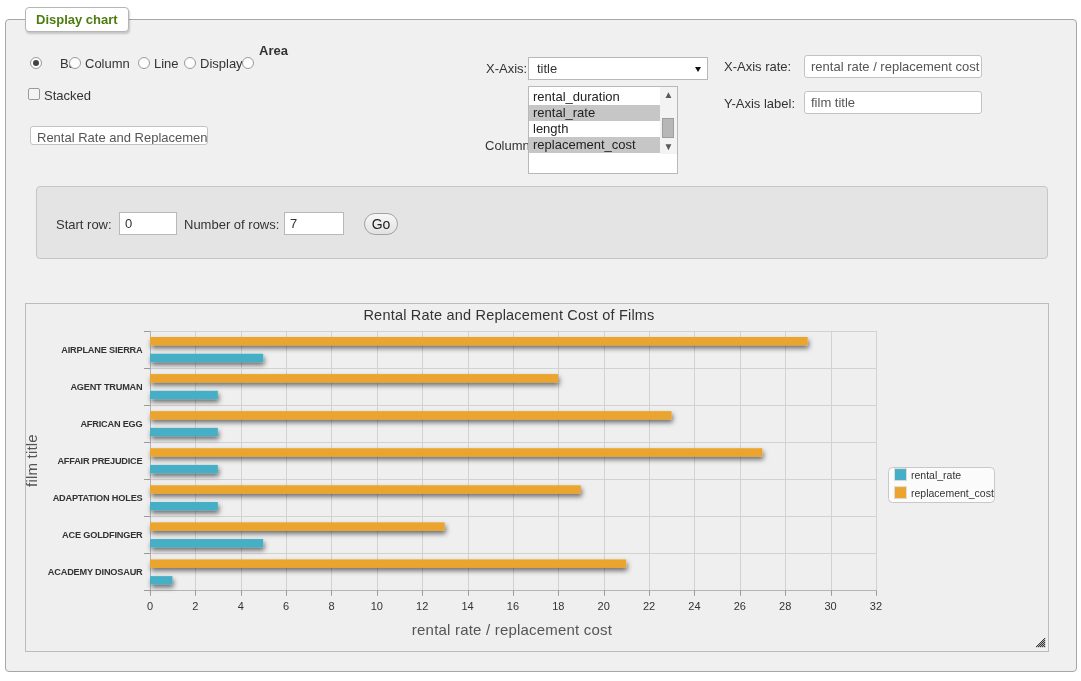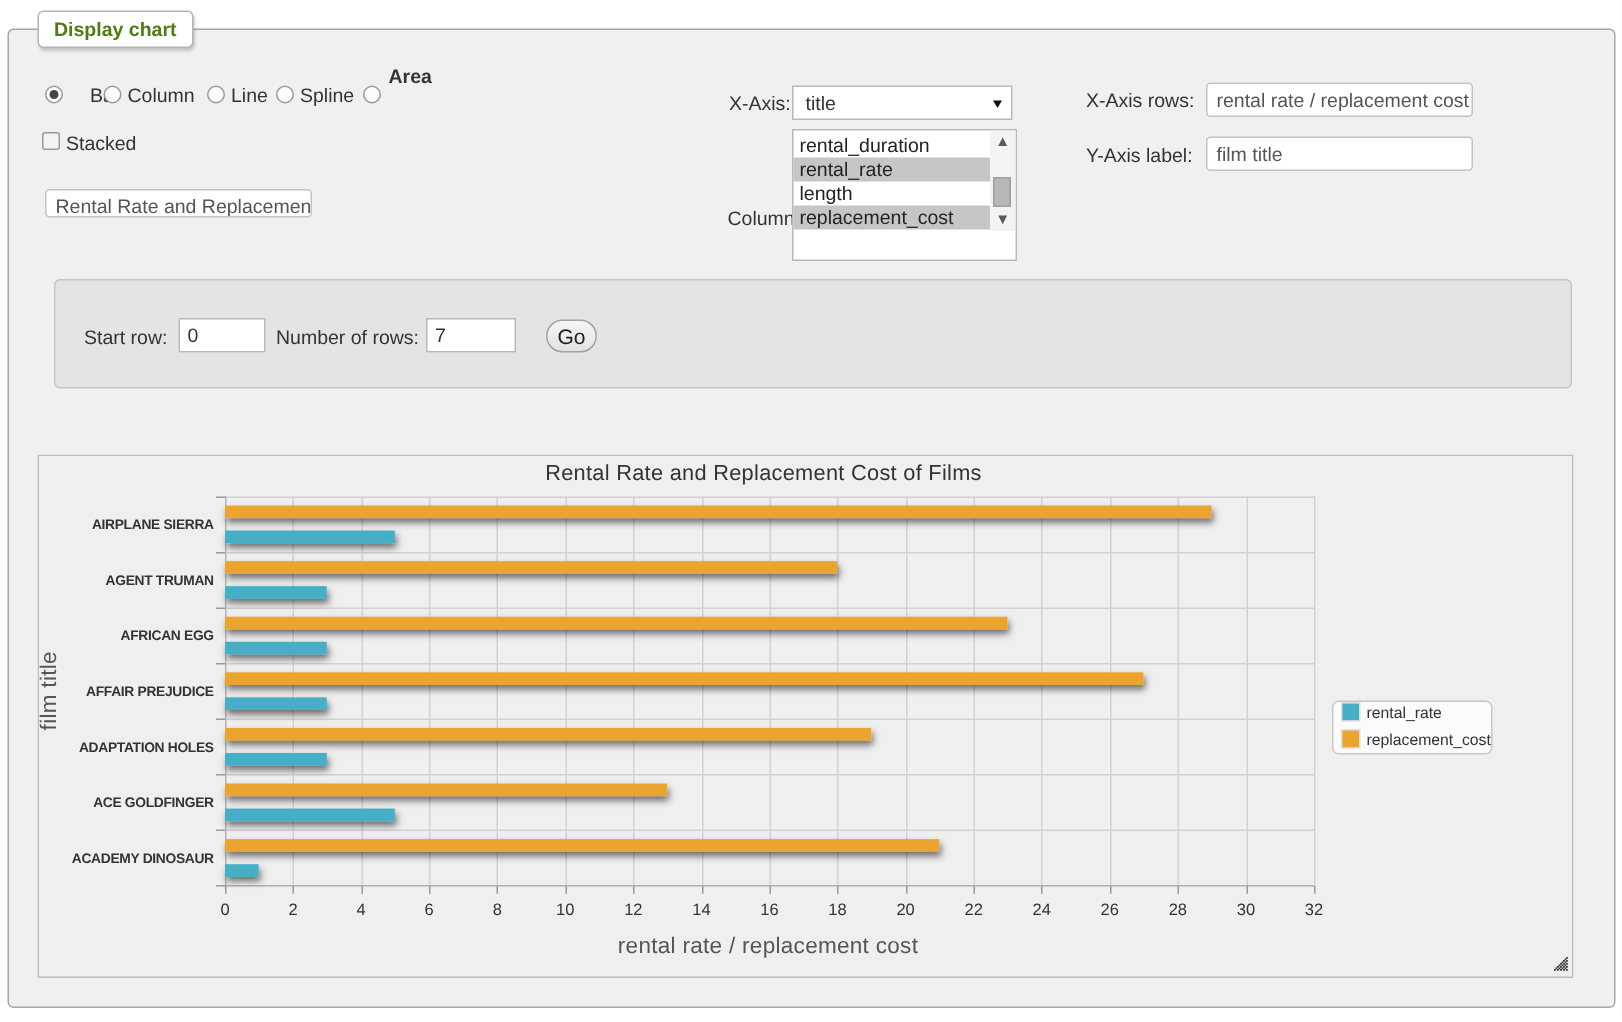--- a/index.html
+++ b/index.html
@@ -5,21 +5,21 @@
   * { box-sizing: border-box; margin:0; padding:0; }
   html,body { width:1081px; height:681px; background:#fff; font-family:"Liberation Sans", sans-serif; position:relative; overflow:hidden; }
   .abs { position:absolute; }
   #fieldset { left:5px; top:19px; width:1072px; height:653px; background:#f0f0f0; border:1px solid #a6a6a6; border-radius:4px; }
   #legendtab { left:25px; top:7px; height:25px; padding:0 10px; line-height:23px; background:#fff; border:1px solid #b5b5b5; border-radius:4px; box-shadow:1px 2px 2px rgba(0,0,0,0.18); font-size:13px; font-weight:bold; color:#4d7c0f; }
   .lbl { font-size:13px; color:#333; }
   .radio { width:12px; height:12px; border-radius:50%; border:1px solid #9a9a9a; background:#fdfdfd; display:inline-block; position:absolute; }
   .radio.checked::after { content:""; position:absolute; left:2px; top:2px; width:6px; height:6px; border-radius:50%; background:#444; }
   .checkbox { width:12px; height:12px; border-radius:2px; border:1px solid #9a9a9a; background:#f4f4f4; position:absolute; }
   .tinput { background:#fff; border:1px solid #c3c3c3; border-radius:3px; font-size:13px; color:#555; padding:0 6px; line-height:21px; white-space:nowrap; overflow:hidden; }
-  #xsel { left:528px; top:57px; width:147px; height:23px; background:#fff; border:1px solid #b8b8b8; font-size:13px; color:#333; line-height:21px; padding:0 8px; }
+  #xsel { left:528px; top:57px; width:180px; height:23px; background:#fff; border:1px solid #b8b8b8; font-size:13px; color:#333; line-height:21px; padding:0 8px; }
   #xsel .arr { position:absolute; right:6px; top:9px; width:0; height:0; border-left:3.5px solid transparent; border-right:3.5px solid transparent; border-top:5px solid #111; }
   #listbox { left:528px; top:86px; width:150px; height:88px; background:#fff; border:1px solid #b8b8b8; font-size:13px; color:#222; padding-top:2px; }
   #listbox .opt { height:16px; line-height:16px; padding:0 0 0 4px; margin-right:17px; white-space:nowrap; }
   #listbox .sel { background:#c6c6c6; }
   #sbar { position:absolute; right:0; top:0; width:17px; height:67px; background:#f3f3f3; }
   #sbar .btn { height:15px; text-align:center; color:#5a5a5a; font-size:10px; line-height:15px; }
   #sbar .thumb { position:absolute; left:2px; top:31px; width:12px; height:20px; background:#b7b7b7; border:1px solid #9e9e9e; }
   #graybox { left:36px; top:186px; width:1012px; height:73px; background:#e4e4e4; border:1px solid #c6c6c6; border-radius:4px; }
   .numin { background:#fff; border:1px solid #b8b8b8; font-size:13px; color:#333; padding:0 5px; line-height:21px; }
   #gobtn { left:364px; top:213px; width:34px; height:22px; border:1px solid #a2a2a2; border-radius:11px; background:linear-gradient(#f7f7f7,#e2e2e2); font-size:14px; color:#222; text-align:center; line-height:20px; }
@@ -29,21 +29,21 @@
 <div id="fieldset" class="abs"></div>
 <div id="legendtab" class="abs">Display chart</div>
 
 <span class="radio checked abs" style="left:30px;top:57px;"></span>
 <span class="lbl abs" style="left:60px;top:56px;">Bar</span>
 <span class="radio abs" style="left:69px;top:57px;"></span>
 <span class="lbl abs" style="left:85px;top:56px;">Column</span>
 <span class="radio abs" style="left:138px;top:57px;"></span>
 <span class="lbl abs" style="left:154px;top:56px;">Line</span>
 <span class="radio abs" style="left:184px;top:57px;"></span>
-<span class="lbl abs" style="left:200px;top:56px;">Spline</span>
+<span class="lbl abs" style="left:200px;top:56px;">Display</span>
 <span class="radio abs" style="left:242px;top:57px;"></span>
 <span class="lbl abs" style="left:259px;top:43px;font-weight:bold;">Area</span>
 
 <span class="checkbox abs" style="left:28px;top:88px;"></span>
 <span class="lbl abs" style="left:44px;top:88px;">Stacked</span>
 
 <div class="tinput abs" style="left:30px;top:126px;width:178px;height:19px;">Rental Rate and Replacemen</div>
 
 <span class="lbl abs" style="left:486px;top:61px;">X-Axis:</span>
 <div id="xsel" class="abs">title<span class="arr"></span></div>
@@ -55,21 +55,21 @@
   <div class="opt">length</div>
   <div class="opt sel">replacement_cost</div>
   <div id="sbar">
       <div class="btn">▲</div>
       <div style="height:37px"></div>
       <div class="btn">▼</div>
       <div class="thumb"></div>
     </div>
 </div>
 
-<span class="lbl abs" style="left:724px;top:59px;">X-Axis rows:</span>
+<span class="lbl abs" style="left:724px;top:59px;">X-Axis rate:</span>
 <div class="tinput abs" style="left:804px;top:55px;width:178px;height:23px;">rental rate / replacement cost</div>
 <span class="lbl abs" style="left:724px;top:96px;">Y-Axis label:</span>
 <div class="tinput abs" style="left:804px;top:91px;width:178px;height:23px;">film title</div>
 
 <div id="graybox" class="abs"></div>
 <span class="lbl abs" style="left:56px;top:217px;">Start row:</span>
 <div class="numin abs" style="left:119px;top:212px;width:58px;height:23px;">0</div>
 <span class="lbl abs" style="left:184px;top:217px;">Number of rows:</span>
 <div class="numin abs" style="left:284px;top:212px;width:60px;height:23px;">7</div>
 <div id="gobtn" class="abs">Go</div>

